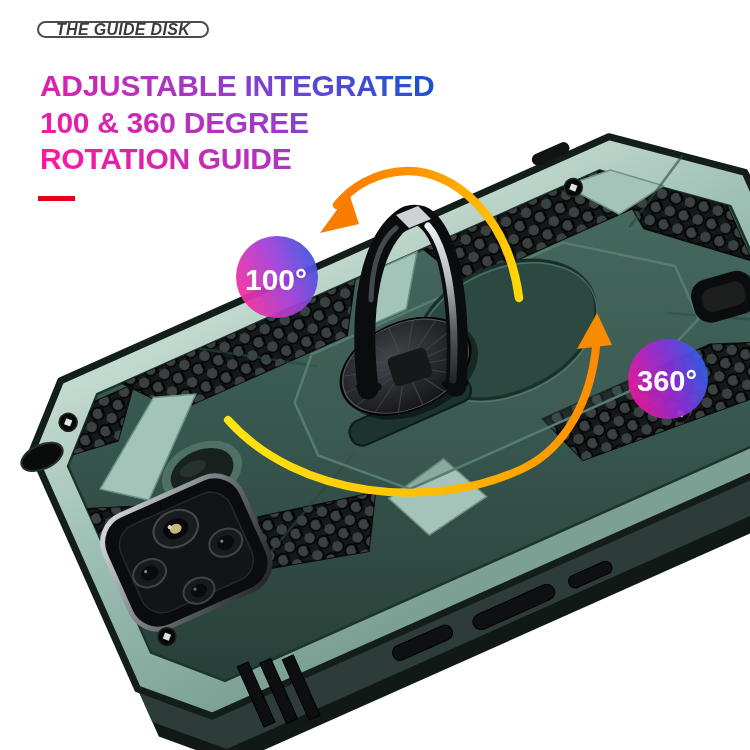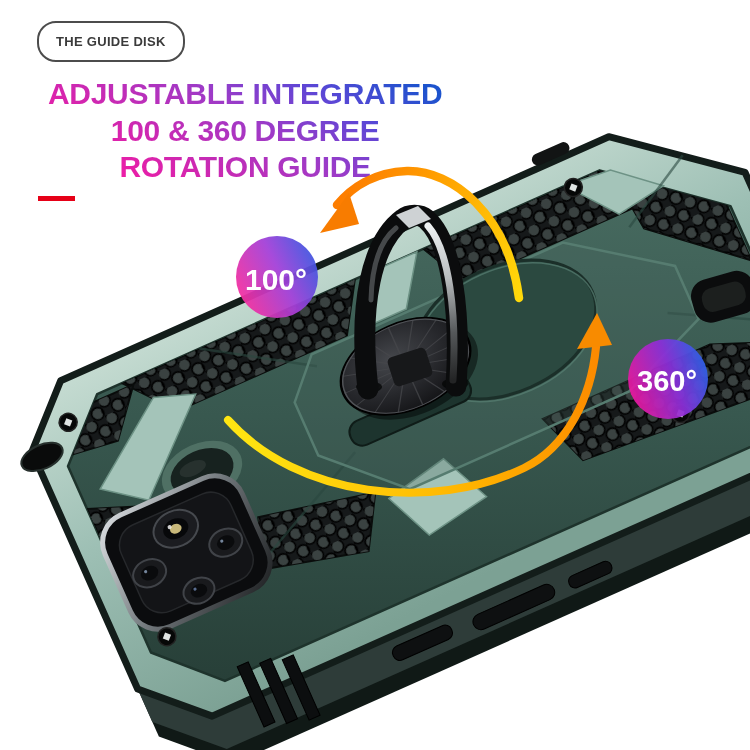--- a/index.html
+++ b/index.html
@@ -1,24 +1,24 @@
 <!DOCTYPE html>
 <html><head>
 <meta charset="utf-8">
 <style>
   html,body{margin:0;padding:0;background:#ffffff;}
   .stage{position:relative;width:750px;height:750px;background:#ffffff;overflow:hidden;
          font-family:"Liberation Sans","DejaVu Sans",sans-serif;}
-  .pill{position:absolute;left:37px;top:21px;height:41px;display:inline-flex;align-items:center;
+  .pill{position:absolute;left:37px;top:21px;height:17px;display:inline-flex;align-items:center;
         padding:0 17px;border:2px solid #4c4c4c;border-radius:19px;
-        font-weight:700;font-size:13px;color:#3b3b3b;letter-spacing:.3px;background:#fff;box-sizing:border-box;}
-  .headline{position:absolute;left:40px;top:68px;margin:8px;
+        font-weight:700;font-size:16px;color:#3b3b3b;letter-spacing:.3px;background:#fff;box-sizing:border-box;font-style:italic;}
+  .headline{position:absolute;left:40px;top:68px;margin:0;
         font-weight:700;font-size:30px;line-height:36.5px;letter-spacing:-.3px;
         background:linear-gradient(33deg,#ff16a0 6%,#d625ae 28%,#9c3bc8 55%,#5b47d6 74%,#1c53cd 94%);
-        -webkit-background-clip:text;background-clip:text;color:transparent;text-align:center;}
+        -webkit-background-clip:text;background-clip:text;color:transparent;}
   .headline span{display:block;white-space:nowrap;}
   .divider{position:absolute;left:38px;top:196px;width:37px;height:5px;}
   .scene{position:absolute;left:0;top:0;}
   svg text{font-family:"Liberation Sans","DejaVu Sans",sans-serif;}
 </style>
 </head>
 <body>
 
 <div class="stage">
 

